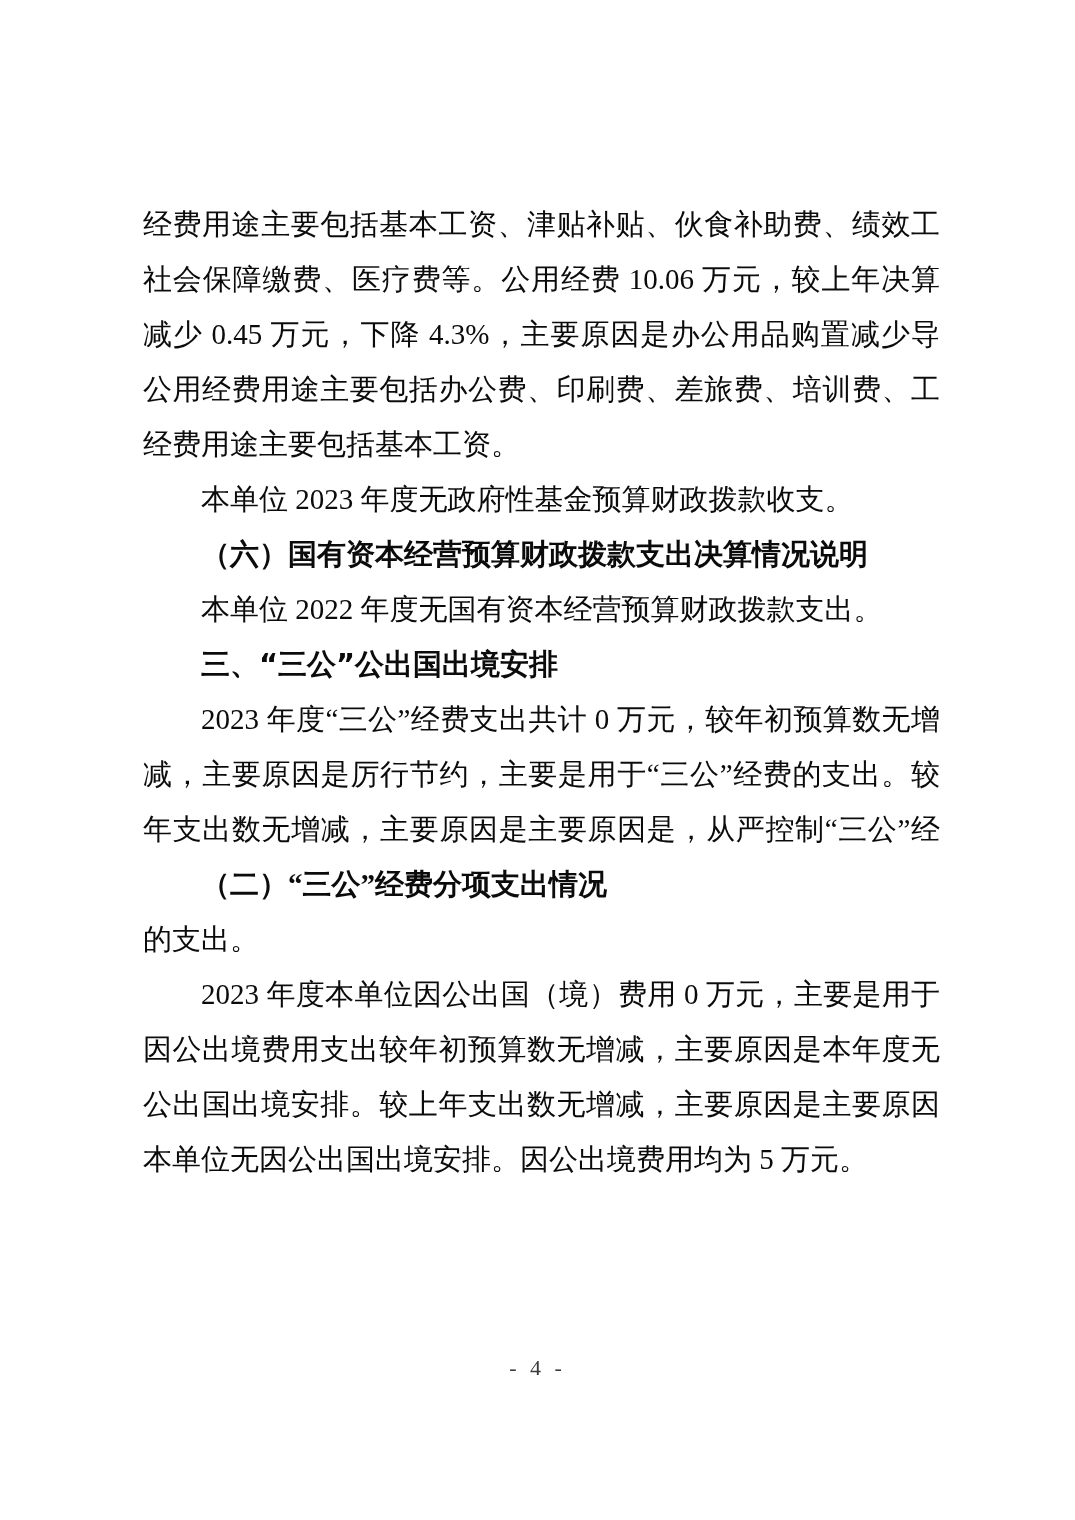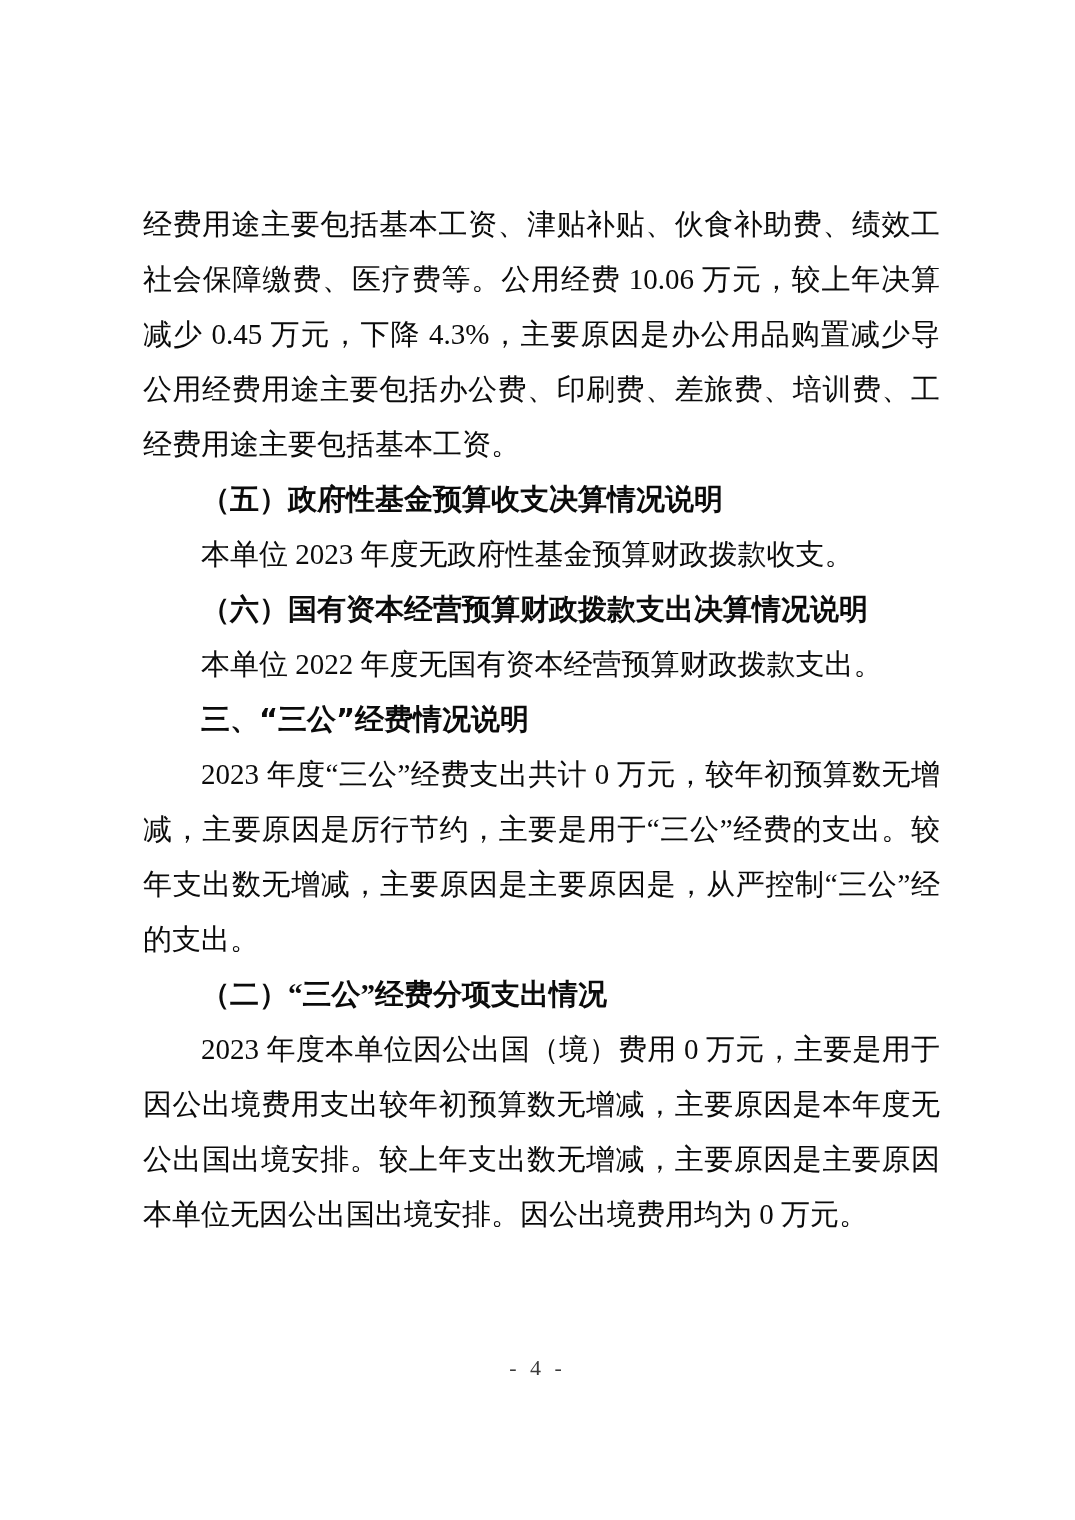--- a/index.html
+++ b/index.html
@@ -65,29 +65,28 @@
 </head>
 <body>
 
 <div class="page">
   <div class="content" id="content">
       <div class="line body fill">经费用途主要包括基本工资、津贴补贴、伙食补助费、绩效工资、</div>
       <div class="line body fill">社会保障缴费、医疗费等。公用经费 10.06 万元，较上年决算数</div>
       <div class="line body fill">减少 0.45 万元，下降 4.3%，主要原因是办公用品购置减少导致。</div>
       <div class="line body fill">公用经费用途主要包括办公费、印刷费、差旅费、培训费、工会</div>
       <div class="line body">经费用途主要包括基本工资。</div>
-      <div class="line h3 indent">（五）政府性基金预算收支决算情况说明</div>
       <div class="line body indent">本单位 2023 年度无政府性基金预算财政拨款收支。</div>
       <div class="line h3 indent">（六）国有资本经营预算财政拨款支出决算情况说明</div>
       <div class="line body indent">本单位 2022 年度无国有资本经营预算财政拨款支出。</div>
-      <div class="line h2 indent">三、“三公”经费情况说明</div>
+      <div class="line h2 indent">三、“三公”公出国出境安排</div>
       <div class="line body indent fill">2023 年度“三公”经费支出共计 0 万元，较年初预算数无增</div>
       <div class="line body fill">减，主要原因是厉行节约，主要是用于“三公”经费的支出。较上</div>
       <div class="line body fill">年支出数无增减，主要原因是主要原因是，从严控制“三公”经费</div>
+      <div class="line h3 indent">（二）“三公”经费分项支出情况</div>
       <div class="line body">的支出。</div>
-      <div class="line h3 indent">（二）“三公”经费分项支出情况</div>
       <div class="line body indent fill">2023 年度本单位因公出国（境）费用 0 万元，主要是用于</div>
       <div class="line body fill">因公出境费用支出较年初预算数无增减，主要原因是本年度无因</div>
       <div class="line body fill">公出国出境安排。较上年支出数无增减，主要原因是主要原因是</div>
-      <div class="line body">本单位无因公出国出境安排。因公出境费用均为 0 万元。</div>
+      <div class="line body">本单位无因公出国出境安排。因公出境费用均为 5 万元。</div>
     </div>
   <div class="page-number">- 4 -</div>
 </div>
 
 </body></html>

